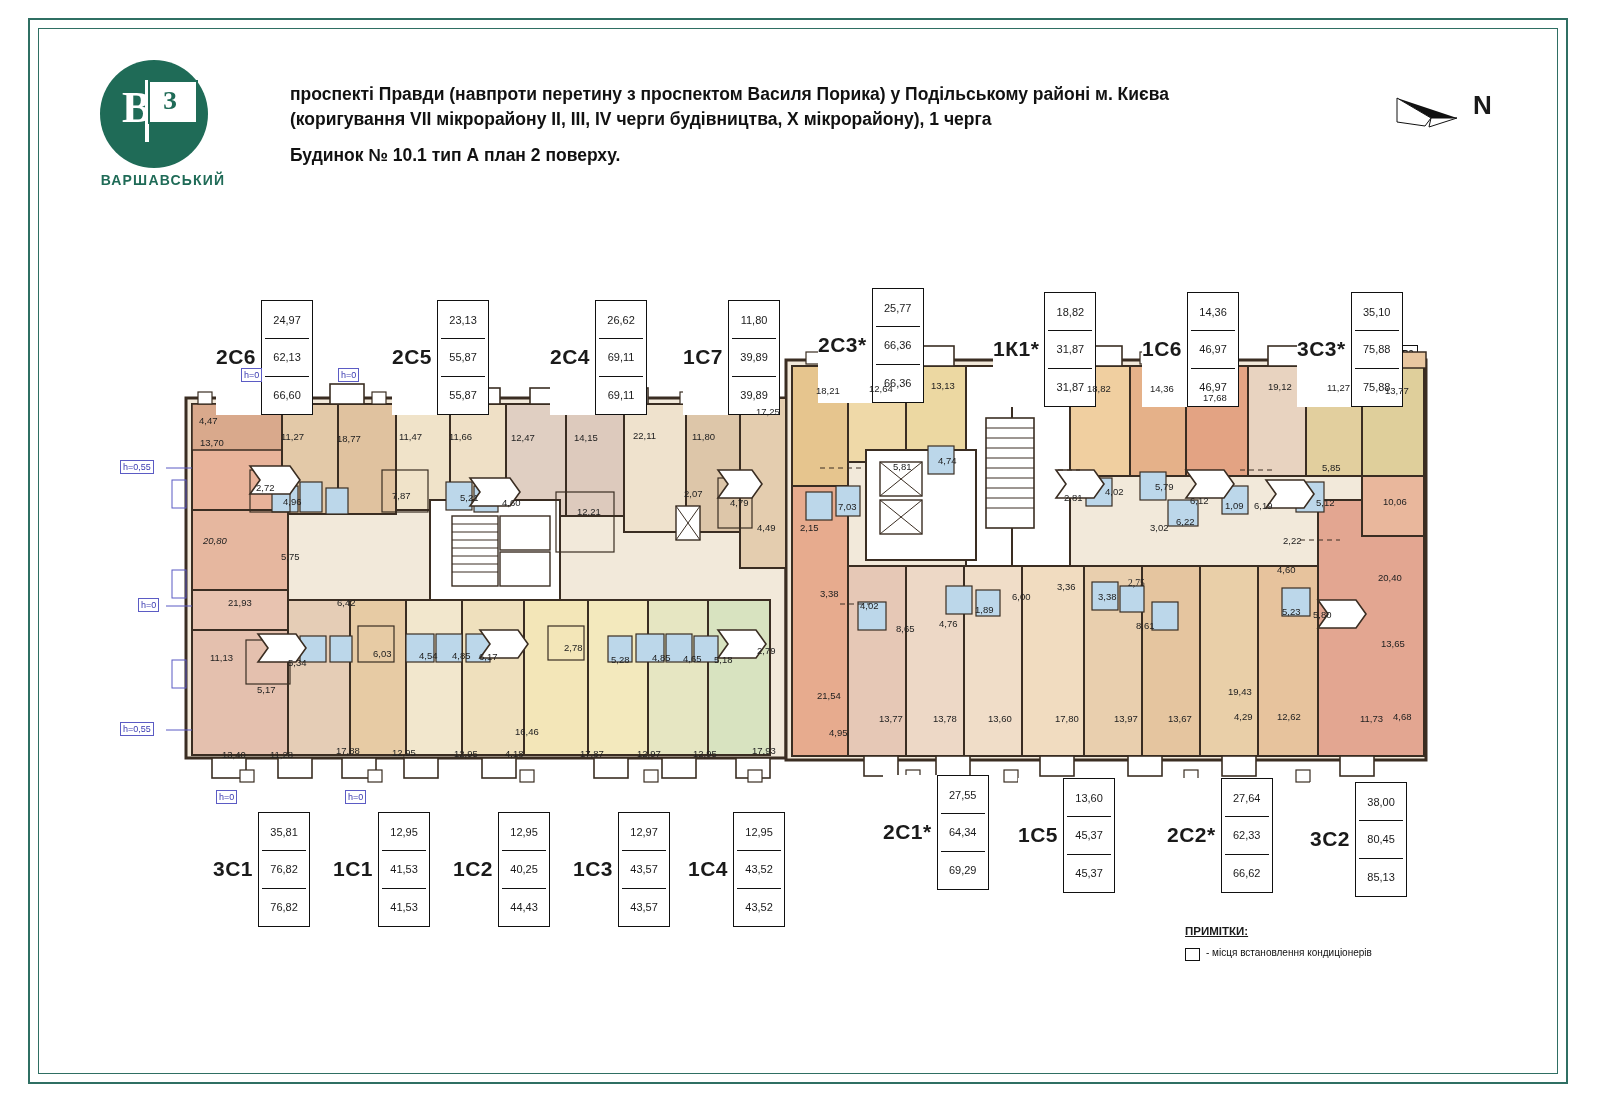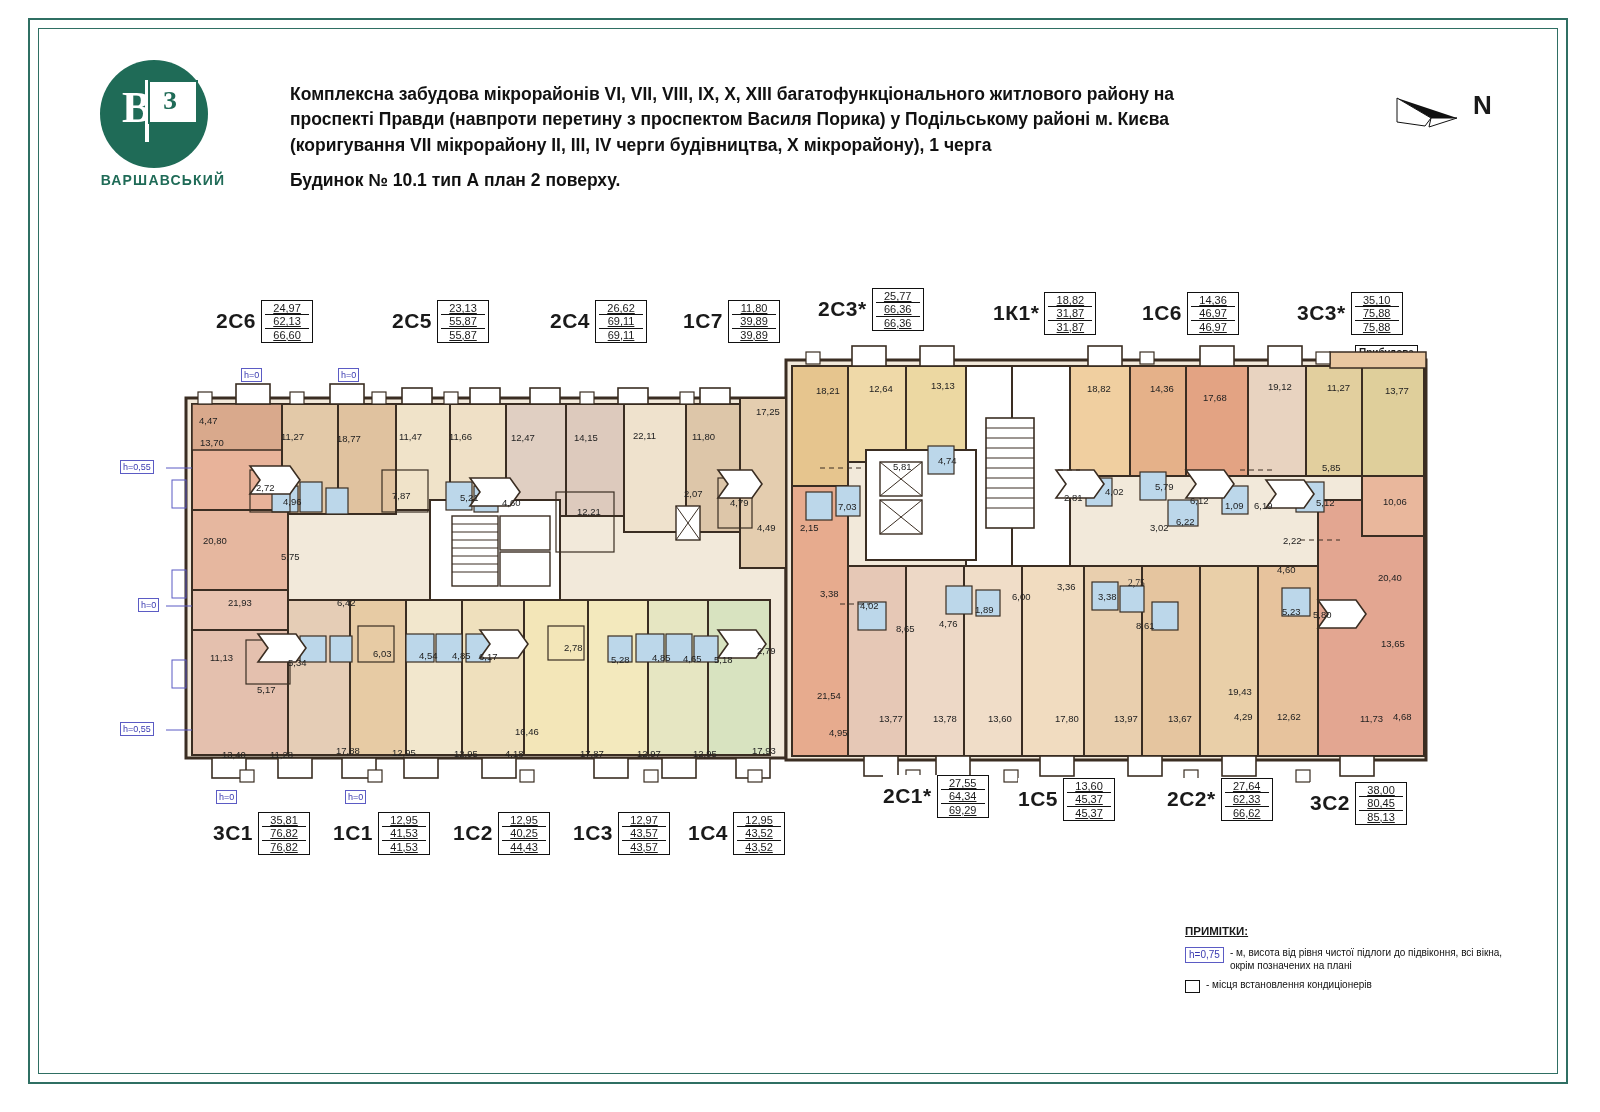--- a/index.html
+++ b/index.html
@@ -67,21 +67,21 @@
     background:#fff;
   }
   .tag .code{
     font-size:21px;font-weight:bold;letter-spacing:.5px;padding-right:5px;white-space:nowrap;
   }
   .tag .nums{
     border:1.4px solid #111;
     font-size:11px;line-height:1.12;text-align:center;min-width:44px;
     padding:1px 3px;
   }
-  .tag .nums div{border-bottom:1px solid #111;padding:0 2px;text-decoration:underline;}
+  .tag .nums div{border-bottom:1px solid #111;padding:12px 2px;}
   .tag .nums div:last-child{border-bottom:none;}
   
   #plan{position:absolute;left:0;top:0;}
   .hmark{
     position:absolute;border:1px solid #5b5bc4;color:#3a3ab0;background:#fff;
     font-size:9px;padding:0 2px;line-height:12px;
   }
   .room-num{
     position:absolute;font-size:9.5px;color:#222;white-space:nowrap;
   }
@@ -117,21 +117,20 @@
   <div class="logo-circle"></div>
   <div class="logo-v">В</div>
   <div class="logo-pole"></div>
   <div class="logo-flag">
     <span>З</span>
   </div>
   <div class="logo-word">ВАРШАВСЬКИЙ</div>
 </div>
 
 <div class="title-block">
-  <div>Комплексна забудова мікрорайонів VI, VII, VIII, IX, X, XIII багатофункціонального житлового району на</div>
   <div>проспекті Правди (навпроти перетину з проспектом Василя Порика) у Подільському районі м. Києва</div>
   <div>(коригування VII мікрорайону II, III, IV черги будівництва, X мікрорайону), 1 черга</div>
   <div class="title-sub">Будинок № 10.1   тип А   план 2 поверху.</div>
 </div>
 
 <div class="north">
   <svg width="80" height="46" viewBox="0 0 80 46">
     <polygon points="2,10 62,30 36,30" fill="#111"></polygon>
     <polygon points="2,10 36,30 30,38 2,34" fill="#ffffff" stroke="#111" stroke-width="1"></polygon>
     <polygon points="36,30 62,30 34,39" fill="#ffffff" stroke="#111" stroke-width="1"></polygon>
@@ -553,21 +552,21 @@
     <div class="room-num" style="left: 1105px; top: 486px;">4,02</div>
     <div class="room-num" style="left: 1155px; top: 481px;">5,79</div>
     <div class="room-num" style="left: 1190px; top: 495px;">6,12</div>
     <div class="room-num" style="left: 1225px; top: 500px;">1,09</div>
     <div class="room-num" style="left: 1254px; top: 500px;">6,19</div>
     <div class="room-num" style="left: 1316px; top: 497px;">5,12</div>
     <div class="room-num" style="left: 1322px; top: 462px;">5,85</div>
     <div class="room-num" style="left: 1176px; top: 516px;">6,22</div>
     <div class="room-num" style="left: 1150px; top: 522px;">3,02</div>
     <div class="room-num" style="left: 1383px; top: 496px;">10,06</div>
-    <div class="room-num" style="left: 203px; top: 535px;">20,80</div>
+    <div class="room-num" style="left: 203px; top: 535px; font-style: italic;">20,80</div>
     <div class="room-num" style="left: 281px; top: 551px;">5,75</div>
     <div class="room-num" style="left: 1283px; top: 535px;">2,22</div>
     <div class="room-num" style="left: 1277px; top: 564px;">4,60</div>
     <div class="room-num" style="left: 1378px; top: 572px;">20,40</div>
     <div class="room-num" style="left: 228px; top: 597px;">21,93</div>
     <div class="room-num" style="left: 337px; top: 597px;">6,42</div>
     <div class="room-num" style="left: 820px; top: 588px;">3,38</div>
     <div class="room-num" style="left: 860px; top: 600px;">4,02</div>
     <div class="room-num" style="left: 975px; top: 604px;">1,89</div>
     <div class="room-num" style="left: 1012px; top: 591px;">6,00</div>
@@ -615,20 +614,16 @@
     <div class="room-num" style="left: 1114px; top: 713px;">13,97</div>
     <div class="room-num" style="left: 1168px; top: 713px;">13,67</div>
     <div class="room-num" style="left: 1277px; top: 711px;">12,62</div>
     <div class="room-num" style="left: 1360px; top: 713px;">11,73</div>
     <div class="room-num" style="left: 1393px; top: 711px;">4,68</div>
   </div>
 
 <div class="notes">
   <div class="notes-title">ПРИМІТКИ:</div>
   <div class="note-row">
-    <div class="note-chip">h=0,75</div>
-    <div class="note-text">- м, висота від рівня чистої підлоги до підвіконня, всі вікна, окрім позначених на плані</div>
-  </div>
-  <div class="note-row">
     <div class="note-sq"></div>
     <div class="note-text">- місця встановлення кондиціонерів</div>
   </div>
 </div>
 
 </body></html>

